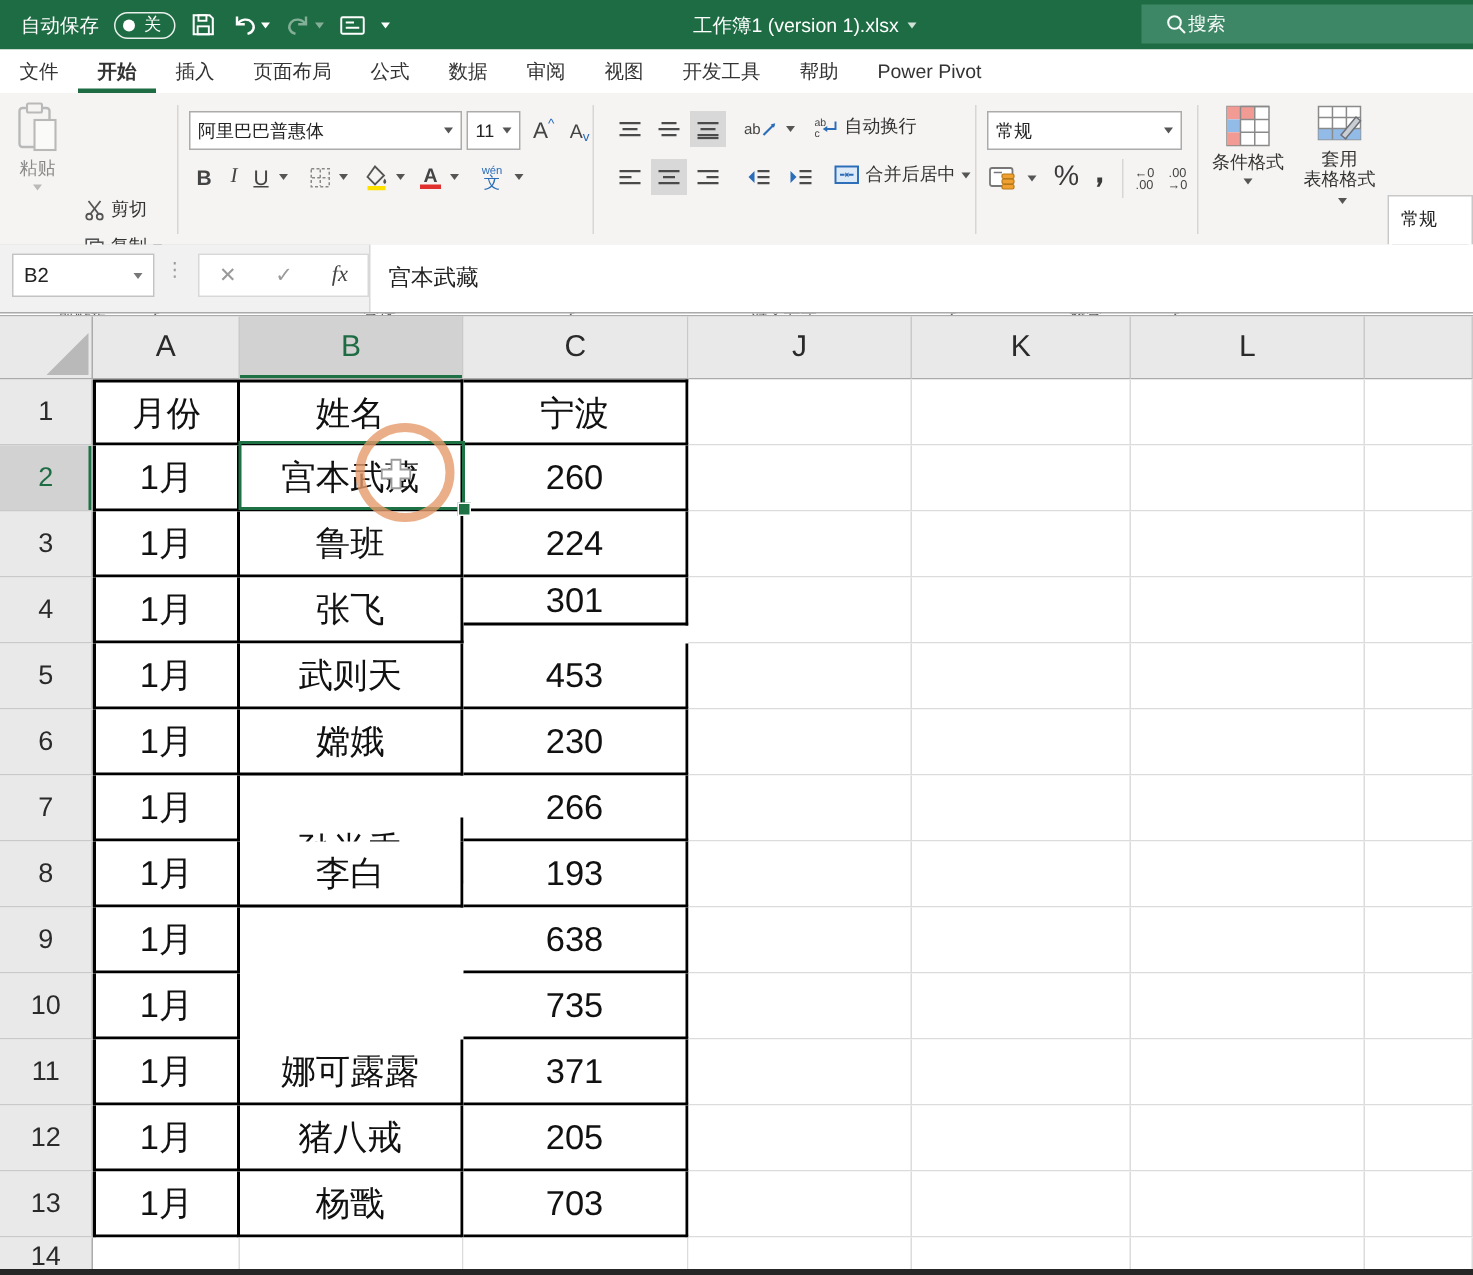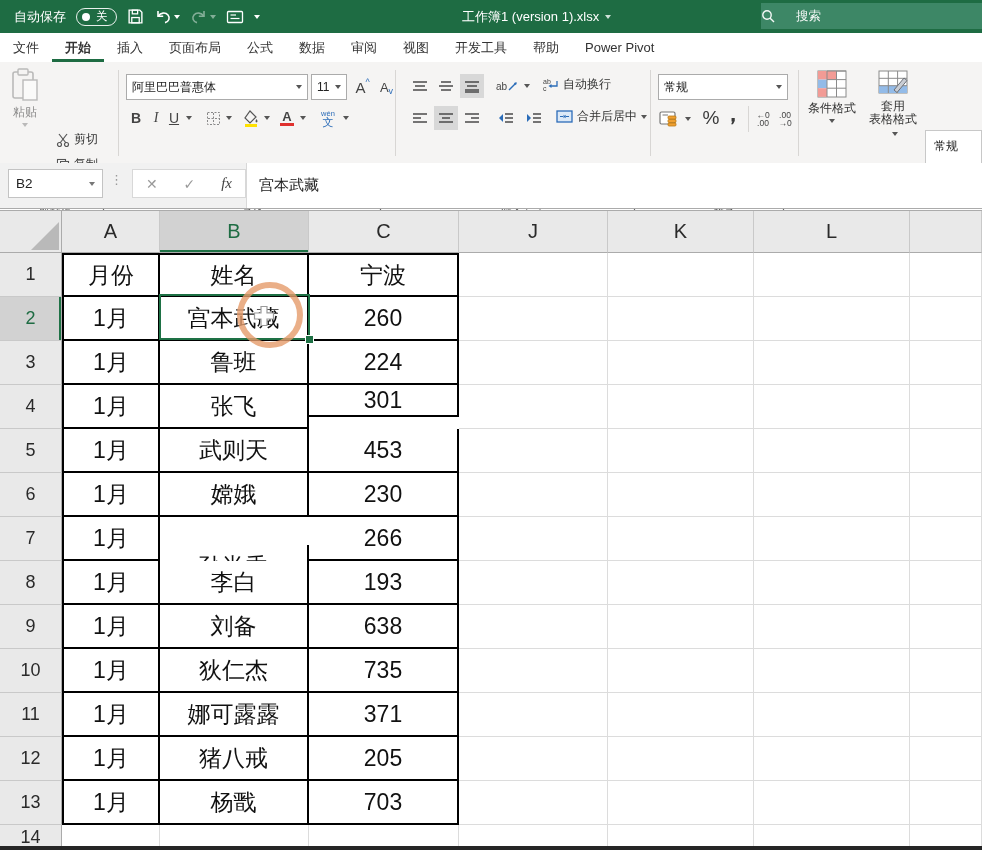--- a/index.html
+++ b/index.html
@@ -12,21 +12,21 @@
   .qat{display:flex;align-items:center;gap:10px;padding-left:14px;}
   .toggle{display:flex;align-items:center;gap:6px;border:1px solid rgba(255,255,255,.9);
           border-radius:9px;height:16px;padding:0 8px 0 5px;font-size:11.5px;}
   .toggle .dot{width:8px;height:8px;border-radius:50%;background:#fff;}
   .qbtn{display:flex;align-items:center;gap:2px;}
   .chev{display:inline-block;width:0;height:0;border-left:3.5px solid transparent;
         border-right:3.5px solid transparent;border-top:4px solid currentColor;}
   .title-center{position:absolute;left:462px;top:0;height:33px;display:flex;align-items:center;gap:6px;
                 font-size:13px;color:#fff;}
   .searchbox{position:absolute;right:0;top:3px;width:221px;height:26px;background:#3D8766;
-             display:flex;align-items:center;gap:21px;box-sizing:border-box;color:rgba(255,255,255,.95);font-size:12.5px;}
+             display:flex;align-items:center;gap:1px;padding-left:16px;box-sizing:border-box;color:rgba(255,255,255,.95);font-size:12.5px;}
   
   .tabrow{position:absolute;left:0;top:33px;width:982px;height:29px;background:#fff;
           display:flex;align-items:center;font-size:13px;color:#333;border-bottom:1px solid #E1E1E1;}
   .tab{padding:0 13px;height:29px;display:flex;align-items:center;box-sizing:border-box;}
   .tab.active{font-weight:bold;border-bottom:3px solid #1E6C43;padding-top:3px;}
   
   .ribbon{position:absolute;left:0;top:62px;width:982px;height:101px;background:#F5F4F3;
           border-bottom:1px solid #D5D3D1;font-size:12px;color:#333;}
   .gsep{position:absolute;top:8px;height:86px;width:1px;background:#D8D6D4;}
   .glabel{position:absolute;top:142px;font-size:11px;color:#5f5f5f;text-align:center;}
@@ -534,29 +534,27 @@
       <div class="rcell" style="left: 0px; top: 350px; width: 62px; height: 44px;">8</div>
       <div class="cell tbl tl" style="left: 62px; top: 350px; width: 98px; height: 44px;">1月</div>
       <div class="cell tbl" style="left: 160px; top: 350px; width: 149px; height: 44px;">李白</div>
       <div class="cell tbl" style="left: 309px; top: 350px; width: 150px; height: 44px;">193</div>
       <div class="cell" style="left: 459px; top: 350px; width: 149px; height: 44px;"></div>
       <div class="cell" style="left: 608px; top: 350px; width: 146px; height: 44px;"></div>
       <div class="cell" style="left: 754px; top: 350px; width: 156px; height: 44px;"></div>
       <div class="cell" style="left: 910px; top: 350px; width: 72px; height: 44px;"></div>
       <div class="rcell" style="left: 0px; top: 394px; width: 62px; height: 44px;">9</div>
       <div class="cell tbl tl" style="left: 62px; top: 394px; width: 98px; height: 44px;">1月</div>
-      <div class="cell tbl" style="left: 160px; top: 394px; width: 149px; height: 44px;">刘备</div>
       <div class="cell tbl" style="left: 309px; top: 394px; width: 150px; height: 44px;">638</div>
       <div class="cell" style="left: 459px; top: 394px; width: 149px; height: 44px;"></div>
       <div class="cell" style="left: 608px; top: 394px; width: 146px; height: 44px;"></div>
       <div class="cell" style="left: 754px; top: 394px; width: 156px; height: 44px;"></div>
       <div class="cell" style="left: 910px; top: 394px; width: 72px; height: 44px;"></div>
       <div class="rcell" style="left: 0px; top: 438px; width: 62px; height: 44px;">10</div>
       <div class="cell tbl tl" style="left: 62px; top: 438px; width: 98px; height: 44px;">1月</div>
-      <div class="cell tbl" style="left: 160px; top: 438px; width: 149px; height: 44px;">狄仁杰</div>
       <div class="cell tbl" style="left: 309px; top: 438px; width: 150px; height: 44px;">735</div>
       <div class="cell" style="left: 459px; top: 438px; width: 149px; height: 44px;"></div>
       <div class="cell" style="left: 608px; top: 438px; width: 146px; height: 44px;"></div>
       <div class="cell" style="left: 754px; top: 438px; width: 156px; height: 44px;"></div>
       <div class="cell" style="left: 910px; top: 438px; width: 72px; height: 44px;"></div>
       <div class="rcell" style="left: 0px; top: 482px; width: 62px; height: 44px;">11</div>
       <div class="cell tbl tl" style="left: 62px; top: 482px; width: 98px; height: 44px;">1月</div>
       <div class="cell tbl" style="left: 160px; top: 482px; width: 149px; height: 44px;">娜可露露</div>
       <div class="cell tbl" style="left: 309px; top: 482px; width: 150px; height: 44px;">371</div>
       <div class="cell" style="left: 459px; top: 482px; width: 149px; height: 44px;"></div>

